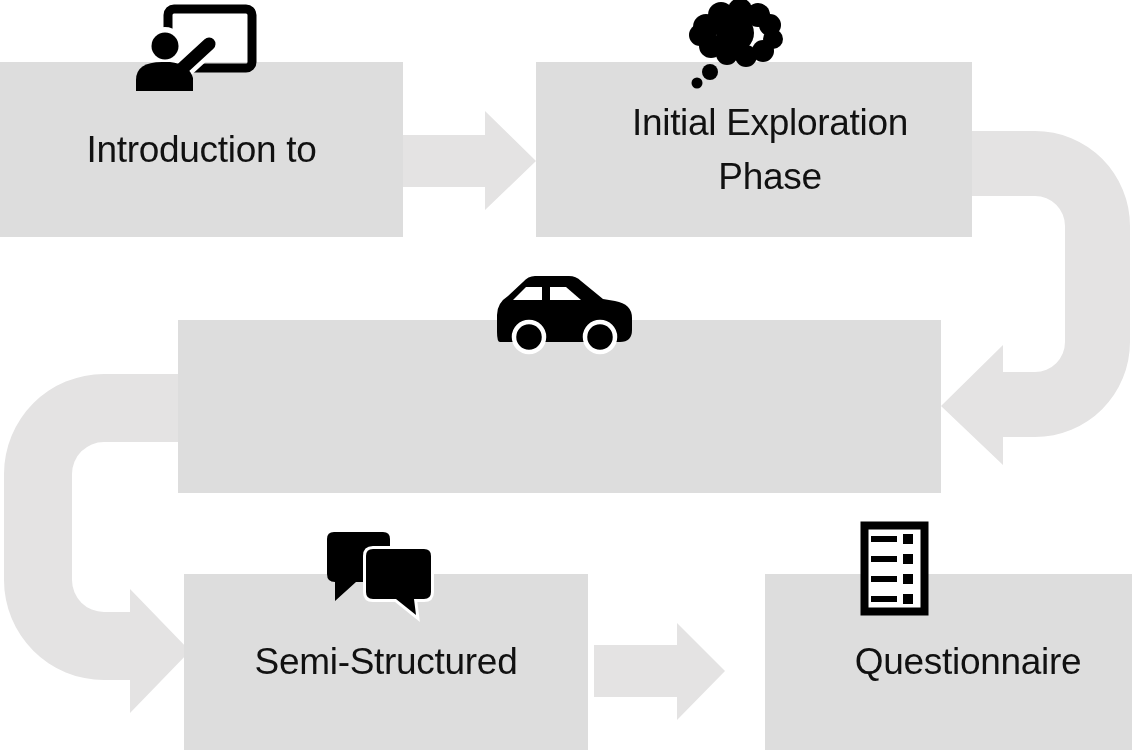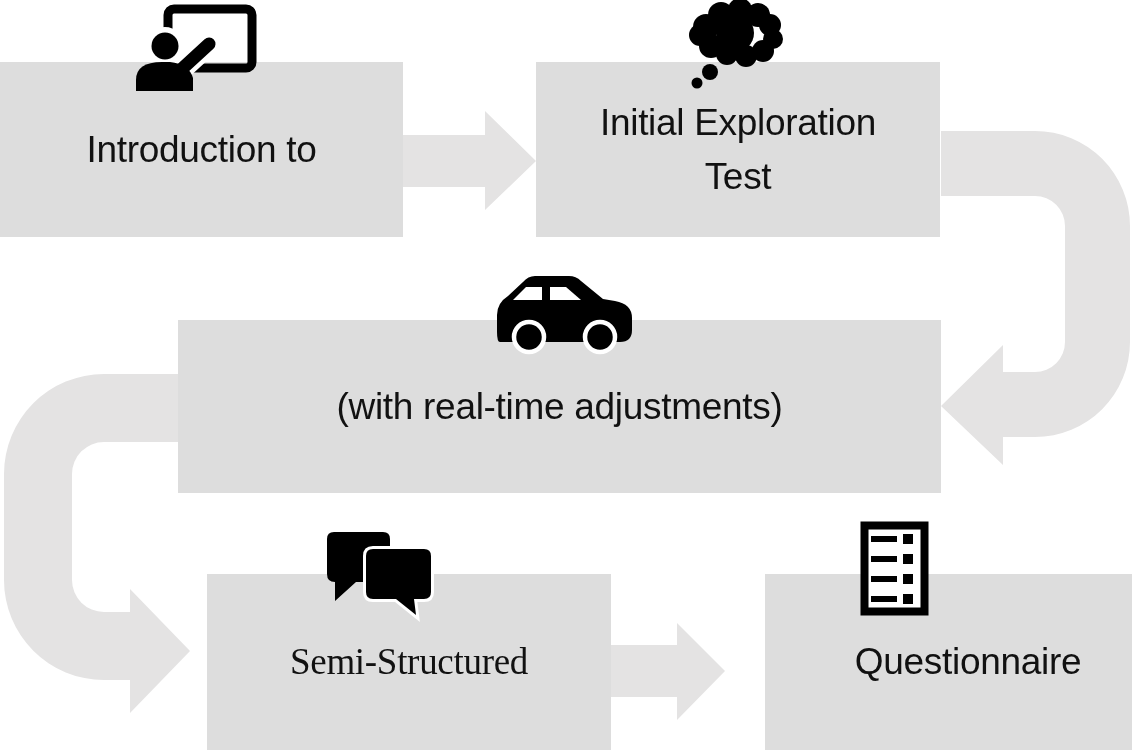--- a/index.html
+++ b/index.html
@@ -19,23 +19,23 @@
     z-index:1;
     display:flex;flex-direction:column;
     align-items:center;justify-content:center;
     text-align:center;
     color:var(--text,#111);
     font-size:37px;line-height:54px;
     letter-spacing:-0.3px;
     white-space:nowrap;
   }
   #box-introduction   {left:0px;   top:62px;  width:403px; height:175px;}
-  #box-exploration    {left:536px; top:62px;  width:404px; height:175px;}
+  #box-exploration    {left:536px; top:62px;  width:404px; height:175px;padding-left:32px;}
   #box-testdrive      {left:178px; top:320px; width:763px; height:173px;}
-  #box-interview      {left:207px; top:574px; width:404px; height:176px;font-family:Liberation Serif, serif;}
+  #box-interview      {left:184px; top:574px; width:404px; height:176px;}
   #box-questionnaire  {left:728px; top:574px; width:406px; height:176px;margin-left:37px;}
   .arrow-shape{fill:var(--arrow,#e4e3e3);}
   .icon-black{fill:var(--icon,#000);}
 </style>
 </head>
 <body>
 
 <div class="canvas" style="--background: #ffffff; --box: #dddddd; --arrow: #e4e3e3; --icon: #000000; --text: #111111;">
 
   <svg class="layer arrows-layer" viewBox="0 0 1132 750" aria-hidden="true">
@@ -44,25 +44,24 @@
     <path class="arrow-shape" d="M 178 374 H 104 A 100 100 0 0 0 4 474 V 580 A 100 100 0 0 0 104 680 H 130 V 713 L 190 651 L 130 589 V 612 H 104 A 32 32 0 0 1 72 580 V 474 A 32 32 0 0 1 104 442 H 178 Z"></path>
     <path class="arrow-shape" d="M 594 645 H 677 V 623 L 725 671 L 677 720 V 697 H 594 Z"></path>
   </svg>
 
   <div class="step-box" id="box-introduction">
     <span>Introduction to</span>
   </div>
 
   <div class="step-box" id="box-exploration">
     <span>Initial Exploration</span>
-    <span>Test</span>
+    <span>Phase</span>
   </div>
 
   <div class="step-box" id="box-testdrive">
-    <span>(with real-time adjustments)</span>
   </div>
 
   <div class="step-box" id="box-interview">
     <span>Semi-Structured</span>
   </div>
 
   <div class="step-box" id="box-questionnaire">
     <span>Questionnaire</span>
   </div>
 

